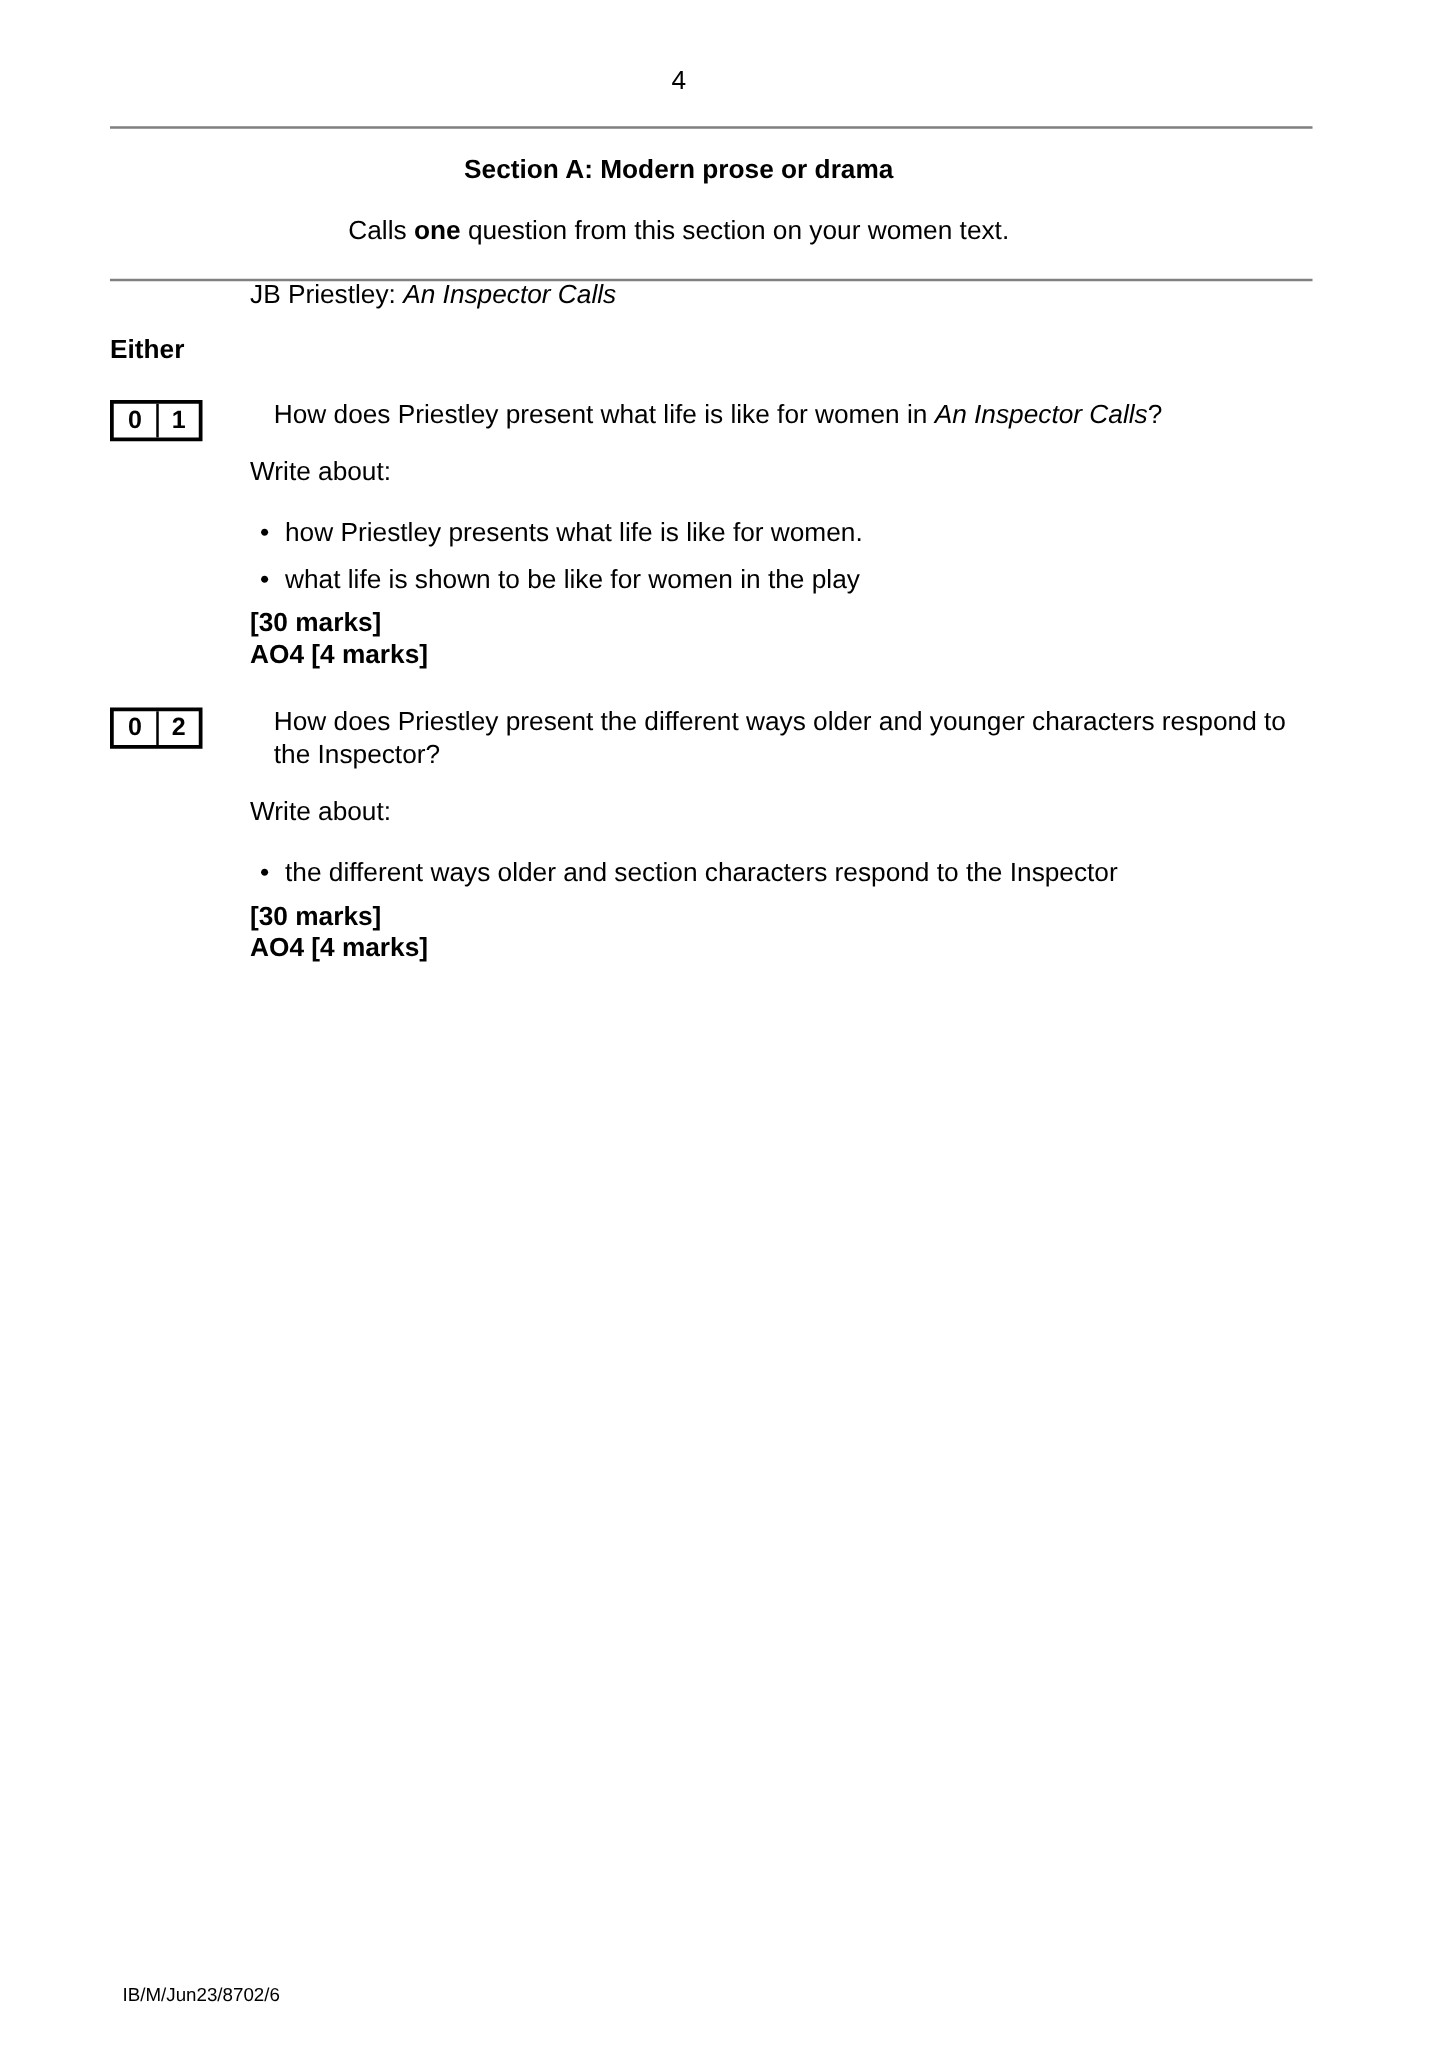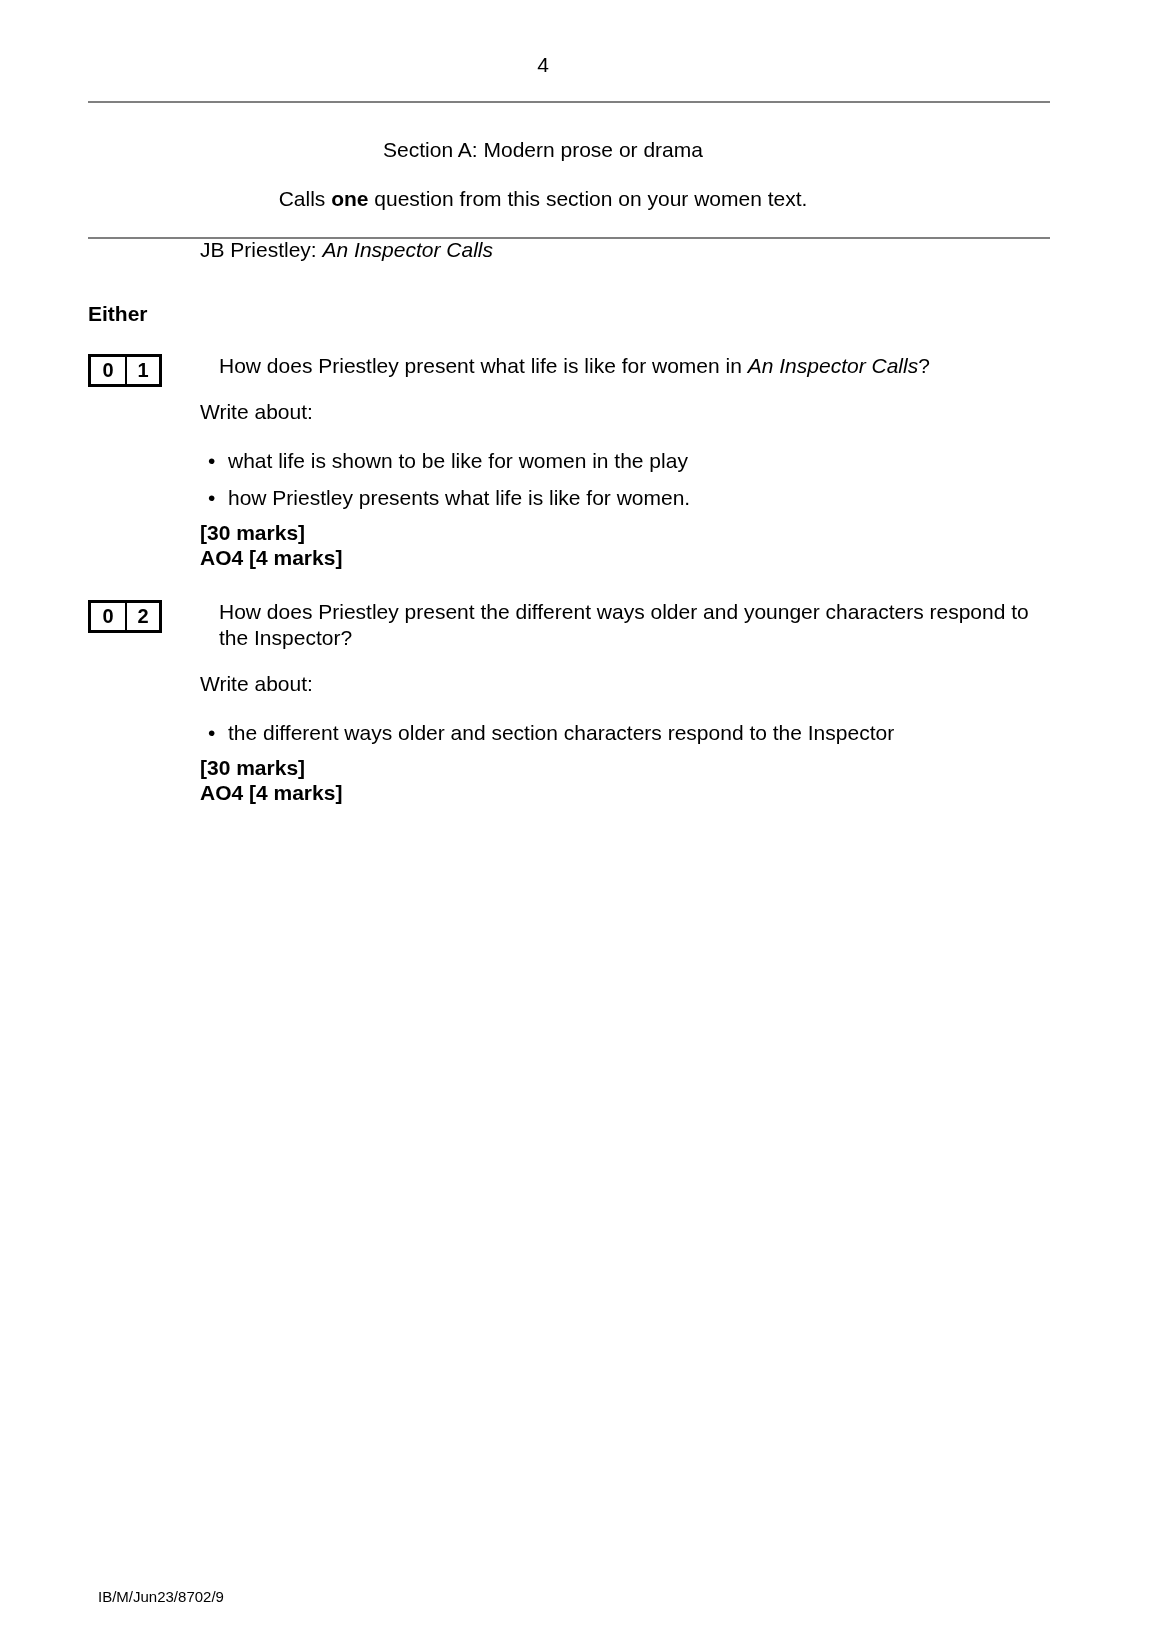--- a/index.html
+++ b/index.html
@@ -25,32 +25,32 @@
 
   .rule {
     border: none;
     border-top: 2px solid #808080;
     height: 0;
     width: 100%;
   }
   .rule-top { margin-top: 26px; }
   .rule-section { margin-top: 28px; }
 
-  .section-title { margin-top: 36px; line-height: 21px; font-weight: 400; }
+  .section-title { margin-top: 22px; line-height: 21px; font-weight: 700; }
   .instruction   { margin-top: 28px; line-height: 21px; }
   .instruction b { font-weight: 700; }
 
   .book-heading {
     margin-left: 112px;  
     line-height: 21px;
     font-weight: 400;
   }
   .book-heading .book-title-italic { font-style: italic; }
 
-  .choice-label { margin-top: 43px; line-height: 21px; font-weight: 700; }
+  .choice-label { margin-top: 23px; line-height: 21px; font-weight: 700; }
 
   .question {
     margin-top: 29px;
     display: flex;
     align-items: flex-start;
   }
   .or-label + .question { margin-top: 26px; }
 
   .qnum-col { width: 112px; flex: 0 0 112px; }
   .qnum-box {
@@ -128,22 +128,22 @@
       <div class="qnum-col">
         <div class="qnum-box">
           <span class="qnum-cell">0</span>
           <span class="qnum-cell">1</span>
         </div>
       </div>
       <div class="qbody">
         <p class="qtext"><span>How does Priestley present what life is like for women in </span><em>An Inspector Calls</em><span>?</span></p>
         <p class="write-about">Write about:</p>
         <ul class="bullets">
+          <li>how Priestley presents what life is like for women.</li>
           <li>what life is shown to be like for women in the play</li>
-          <li>how Priestley presents what life is like for women.</li>
         </ul>
         <div class="marks-block">
           <div>[30 marks]</div>
           <div>AO4 [4 marks]</div>
         </div>
       </div>
     </div>
 
 
     <div class="question">
@@ -161,14 +161,14 @@
         </ul>
         <div class="marks-block">
           <div>[30 marks]</div>
           <div>AO4 [4 marks]</div>
         </div>
       </div>
     </div>
 
   </div>
 
-  <div class="footer-reference">IB/M/Jun23/8702/9</div>
+  <div class="footer-reference">IB/M/Jun23/8702/6</div>
 </div>
 
 </body></html>

